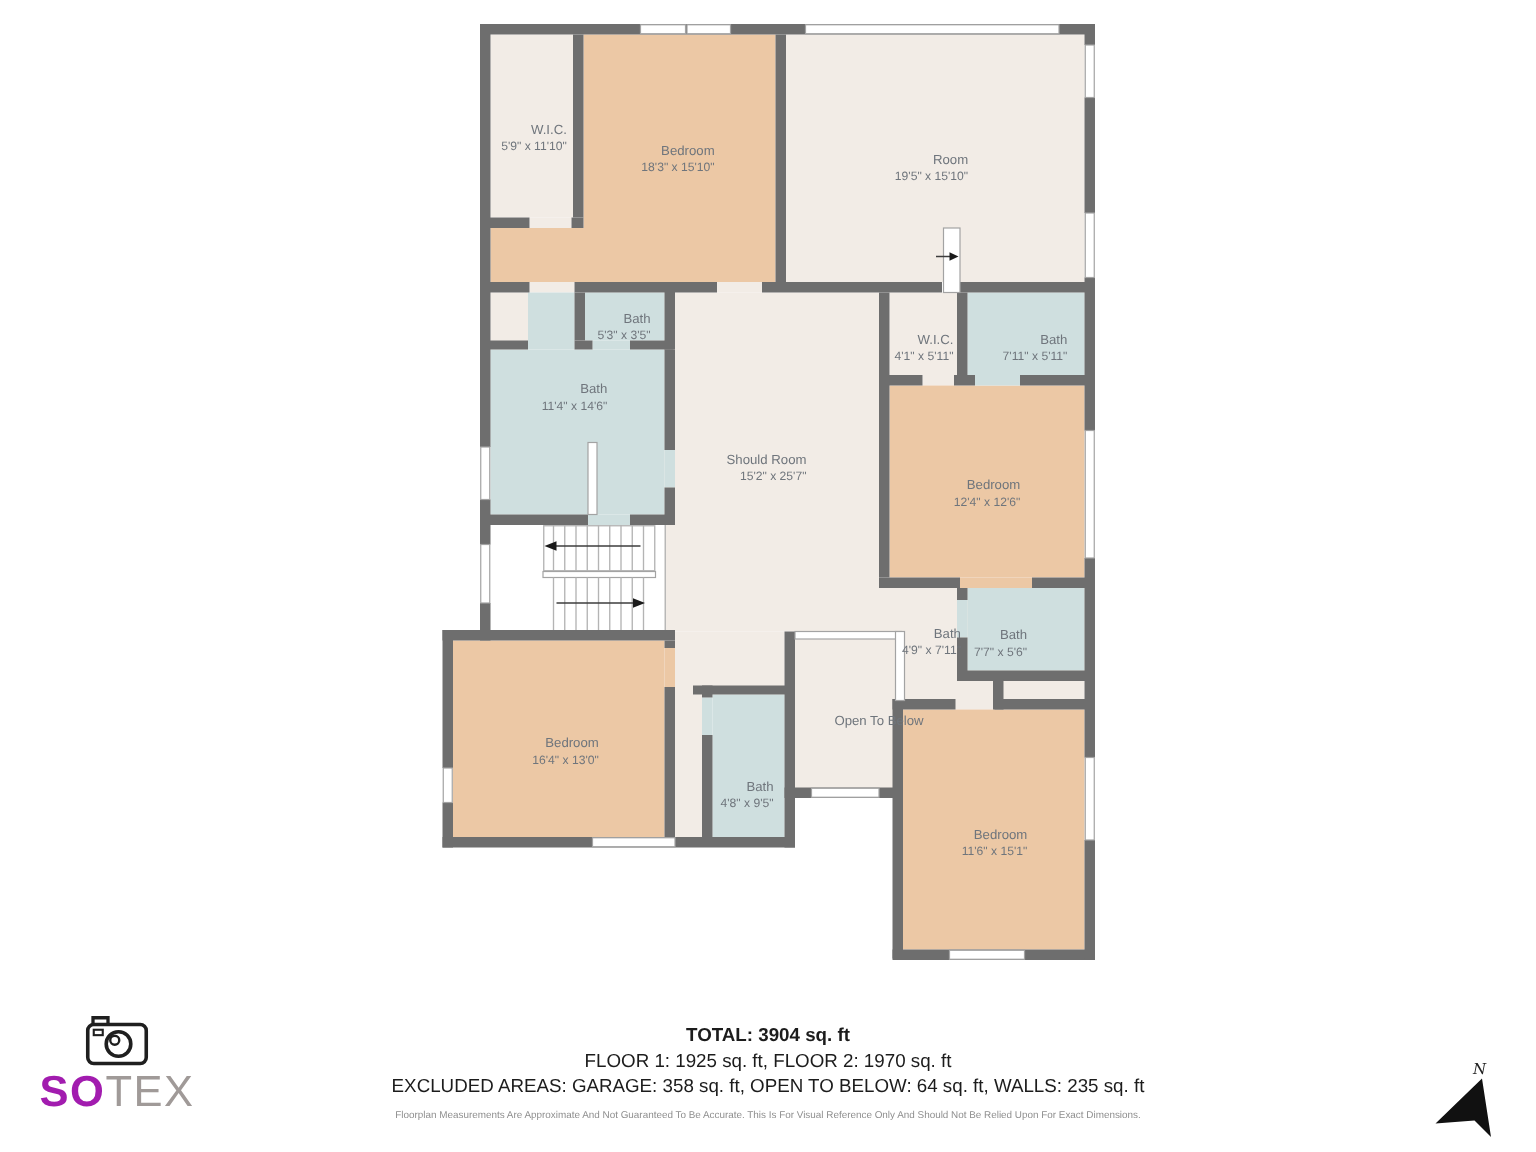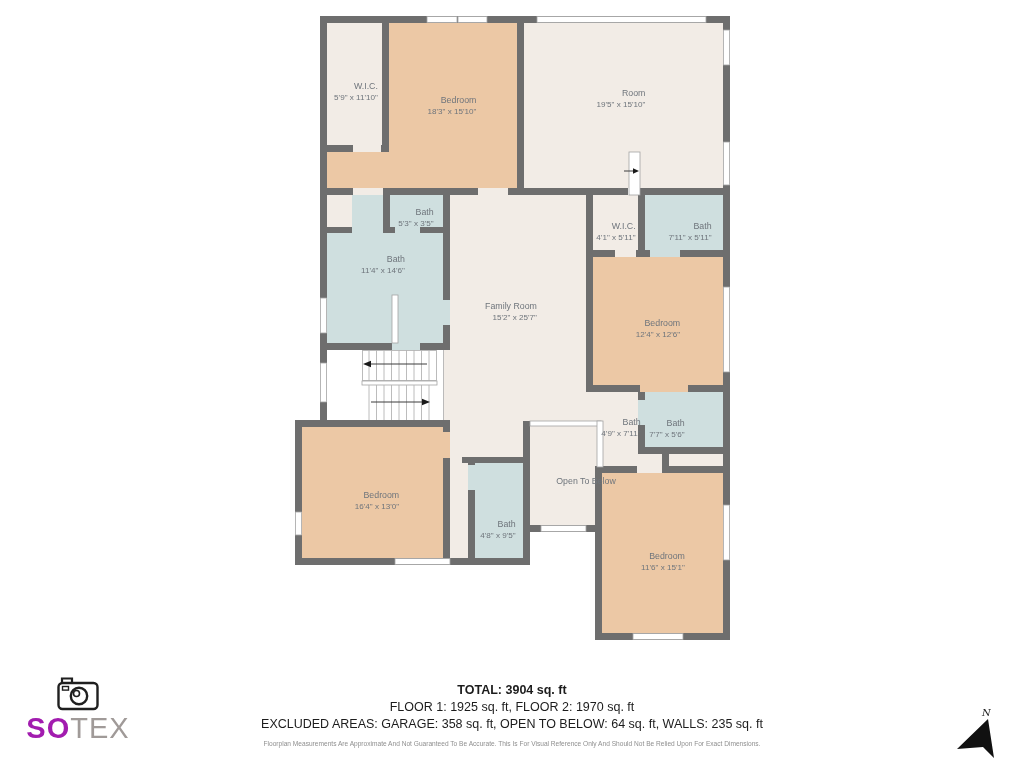--- a/index.html
+++ b/index.html
@@ -187,34 +187,34 @@
   </svg>
 
   <div class="room-label" style="left:356px; top:92px">
     <div class="rname">W.I.C.</div>
     <div class="rdims">5'9" x 11'10"</div>
   </div>
   <div class="room-label" style="left:452px; top:106px">
     <div class="rname">Bedroom</div>
     <div class="rdims">18'3" x 15'10"</div>
   </div>
-  <div class="room-label" style="left:621px; top:99px">
+  <div class="room-label" style="left:621px; top:112px">
     <div class="rname">Room</div>
     <div class="rdims">19'5" x 15'10"</div>
   </div>
   <div class="room-label" style="left:416px; top:218px">
     <div class="rname">Bath</div>
     <div class="rdims">5'3" x 3'5"</div>
   </div>
   <div class="room-label" style="left:383px; top:265px">
     <div class="rname">Bath</div>
     <div class="rdims">11'4" x 14'6"</div>
   </div>
   <div class="room-label" style="left:511px; top:312px">
-    <div class="rname">Family Room</div>
+    <div class="rname">Should Room</div>
     <div class="rdims">15'2" x 25'7"</div>
   </div>
   <div class="room-label" style="left:616px; top:232px">
     <div class="rname">W.I.C.</div>
     <div class="rdims">4'1" x 5'11"</div>
   </div>
   <div class="room-label" style="left:690px; top:232px">
     <div class="rname">Bath</div>
     <div class="rdims">7'11" x 5'11"</div>
   </div>

